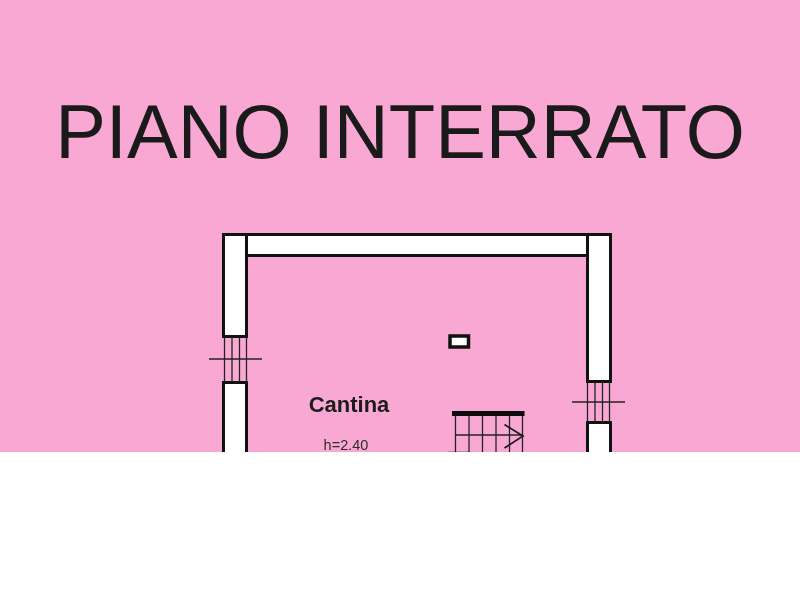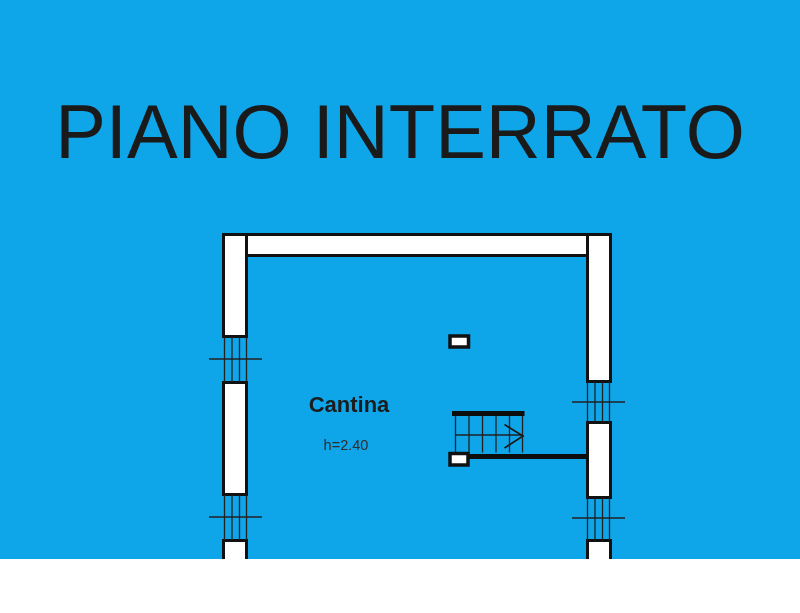--- a/index.html
+++ b/index.html
@@ -1,19 +1,19 @@
 <!DOCTYPE html>
 <html><head>
 <meta charset="utf-8">
 <style>
   html,body{margin:0;padding:0;background:#fff;}
   .page{
     position:relative;
-    width:800px;height:559px;
-    background:#0ea5e9;
+    width:800px;height:452px;
+    background:#f9a8d4;
     overflow:hidden;
     font-family:"Liberation Sans", sans-serif;
   }
   .floor-title{
     position:absolute;
     left:0;top:88px;width:100%;
     margin:0;
     text-align:center;
     font-size:76px;
     font-weight:400;

